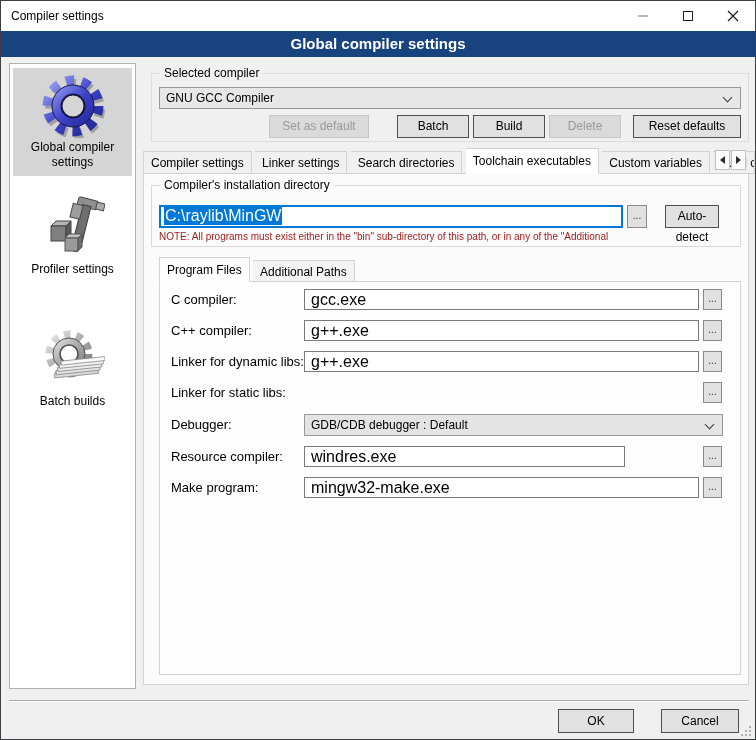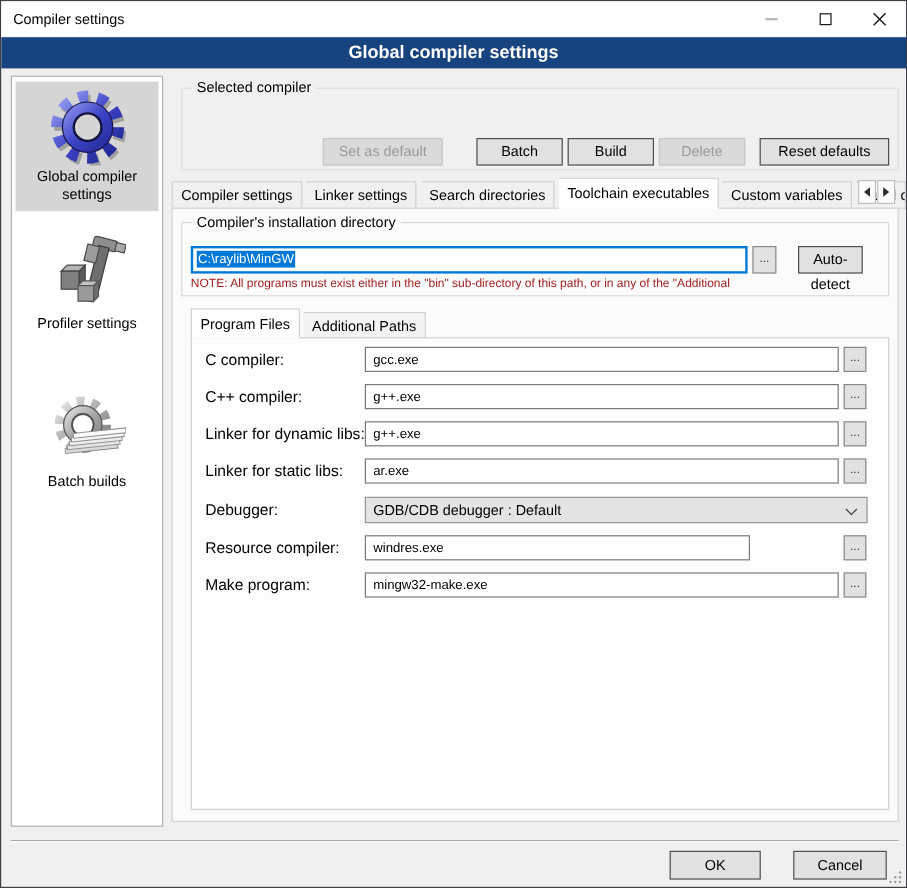--- a/index.html
+++ b/index.html
@@ -42,21 +42,21 @@
   .btn-small { font-size:10px; line-height:19px; color:#333; border:1px solid #8a8a8a; }
 
   
   .combo { position:absolute; background:#e7e7e7; border:1px solid #989898; line-height:20px; padding-left:6px;
     cursor:default; }
   .combo .chev { position:absolute; right:9px; top:6px; width:7px; height:7px;
     border-right:1.6px solid #3c3c3c; border-bottom:1.6px solid #3c3c3c; transform:rotate(45deg); }
 
   
   .textfield { position:absolute; background:#fff; border:1px solid #7a7a7a; font-family:"Liberation Sans",sans-serif;
-    font-size:11px; padding-left:6px; color:#000; }
+    font-size:16px; padding-left:6px; color:#000; }
   input.textfield { outline:none; }
   .textfield.focused { border:2px solid #0078d7; padding-left:3px; line-height:18px; }
   .sel-text { background:#0078d7; color:#fff; padding:1px 1px; }
 
   
   .tab { display:inline-block; height:23px; line-height:23px; padding:0 7px; background:#f0f0f0;
     border:1px solid #d2d2d2; border-left:none; font-size:12px; vertical-align:bottom; cursor:pointer; white-space:nowrap; }
   .tab:first-child { border-left:1px solid #d2d2d2; }
   .tab.active { background:#ffffff; height:26px; line-height:25px; position:relative; top:0;
     border-bottom:1px solid #ffffff; z-index:5; }
@@ -161,20 +161,24 @@
           <rect x="8" y="0" width="44" height="4" fill="#fafafa" stroke="#8c8c8c" stroke-width="0.8"></rect>
         </g>
       </svg>
       <div class="sb-label">Batch builds</div>
     </div>
   </div>
 
   <div class="groupbox" style="left:150px; top:72px; width:598px; height:69px;">
     <div class="groupbox-legend legend-on-dialog">Selected compiler</div>
   </div>
+  <div class="combo" style="left:158px; top:86px; width:582px; height:22px;">
+    <span>GNU GCC Compiler</span>
+    <span class="chev"></span>
+  </div>
   <div class="btn disabled" style="left:268px; top:114px; width:100px;">Set as default</div>
   <div class="btn" style="left:396px; top:114px; width:72px;">Batch</div>
   <div class="btn" style="left:472px; top:114px; width:72px;">Build</div>
   <div class="btn disabled" style="left:548px; top:114px; width:72px;">Delete</div>
   <div class="btn" style="left:632px; top:114px; width:108px;">Reset defaults</div>
 
   <div class="tabstrip" style="left:142px; top:147px; height:26px;">
     <div class="tab" style="margin-top:3px;">Compiler settings</div>
     <div class="tab" style="margin-top:1px;">Linker settings</div>
     <div class="tab" style="margin-top:3px;">Search directories</div>
@@ -213,21 +217,20 @@
 
   <div class="field-label" style="left:170px; top:319px;">C++ compiler:</div>
   <input class="textfield" style="left: 303px; top: 319px; width: 395px; height: 21px;" value="g++.exe">
   <div class="btn btn-small" style="left:702px; top:319px; width:19px; height:21px; line-height:17px;">...</div>
 
   <div class="field-label" style="left:170px; top:350px;">Linker for dynamic libs:</div>
   <input class="textfield" style="left: 303px; top: 350px; width: 395px; height: 21px;" value="g++.exe">
   <div class="btn btn-small" style="left:702px; top:350px; width:19px; height:21px; line-height:17px;">...</div>
 
   <div class="field-label" style="left:170px; top:381px;">Linker for static libs:</div>
-  <input class="textfield" style="left: 303px; top: 381px; width: 395px; height: 21px;" value="ar.exe">
   <div class="btn btn-small" style="left:702px; top:381px; width:19px; height:21px; line-height:17px;">...</div>
 
   <div class="field-label" style="left:170px; top:413px;">Debugger:</div>
   <div class="combo" style="left:303px; top:413px; width:419px; height:22px; background:#e4e4e4;">
     <span>GDB/CDB debugger : Default</span>
     <span class="chev"></span>
   </div>
 
   <div class="field-label" style="left:170px; top:445px;">Resource compiler:</div>
   <input class="textfield" style="left: 303px; top: 445px; width: 321px; height: 21px;" value="windres.exe">

